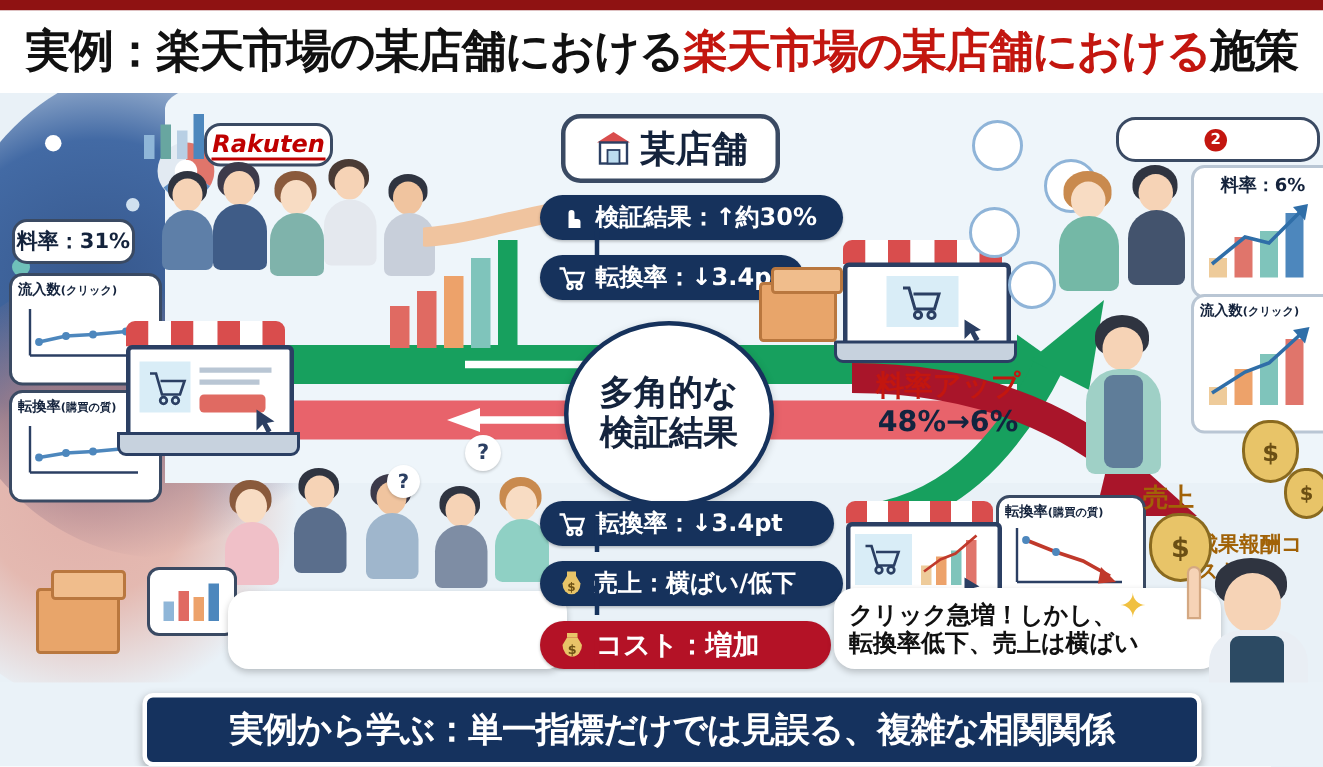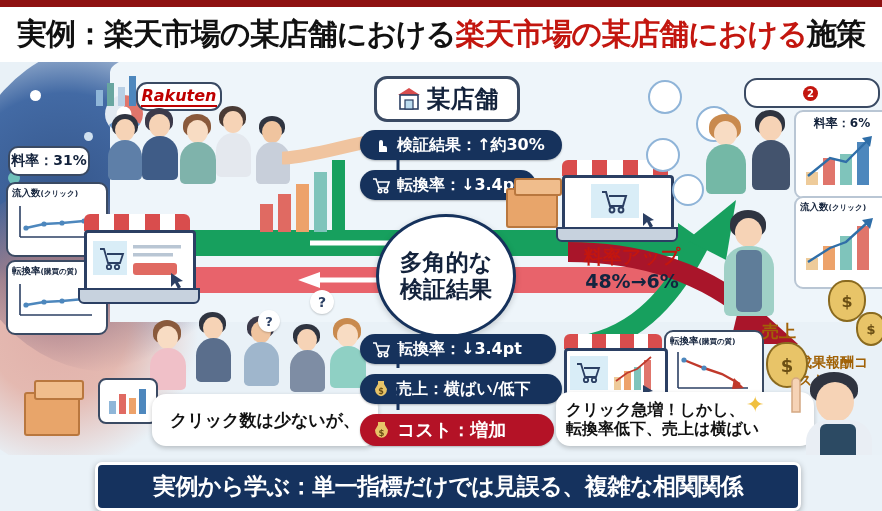--- a/index.html
+++ b/index.html
@@ -289,21 +289,20 @@
         <rect x="4" y="16" width="7" height="13" fill="#8fb6d8"></rect>
         <rect x="14" y="9" width="7" height="20" fill="#e06a62"></rect>
         <rect x="24" y="13" width="7" height="16" fill="#eda26a"></rect>
         <rect x="34" y="4" width="7" height="25" fill="#4d87bd"></rect>
       </svg>
     </div>
     <div class="box" style="left:24px;top:330px;width:52px;height:40px;"></div>
     <div class="box" style="left:34px;top:318px;width:46px;height:16px;background:#f0bd8c;"></div>
 
     <div class="bubble" style="left:152px;top:332px;width:226px;height:52px;font-size:17px;">
-      <span>クリック数は少ないが、</span>
     </div>
 
     <div class="wcard" style="left:374px;top:14px;width:140px;height:40px;border-radius:13px;border-width:3px;">
       <svg width="26" height="24" style="margin-right:5px;">
         <path d="M2,8 L13,1 L24,8 Z" fill="#d94d4d"></path>
         <rect x="4" y="8" width="18" height="14" fill="#fff" stroke="#2b3f63" stroke-width="1.6"></rect>
         <rect x="9" y="13" width="8" height="9" fill="#bcdcef" stroke="#2b3f63" stroke-width="1.2"></rect>
       </svg>
       <span style="font-size:24px;">某店舗</span>
     </div>

